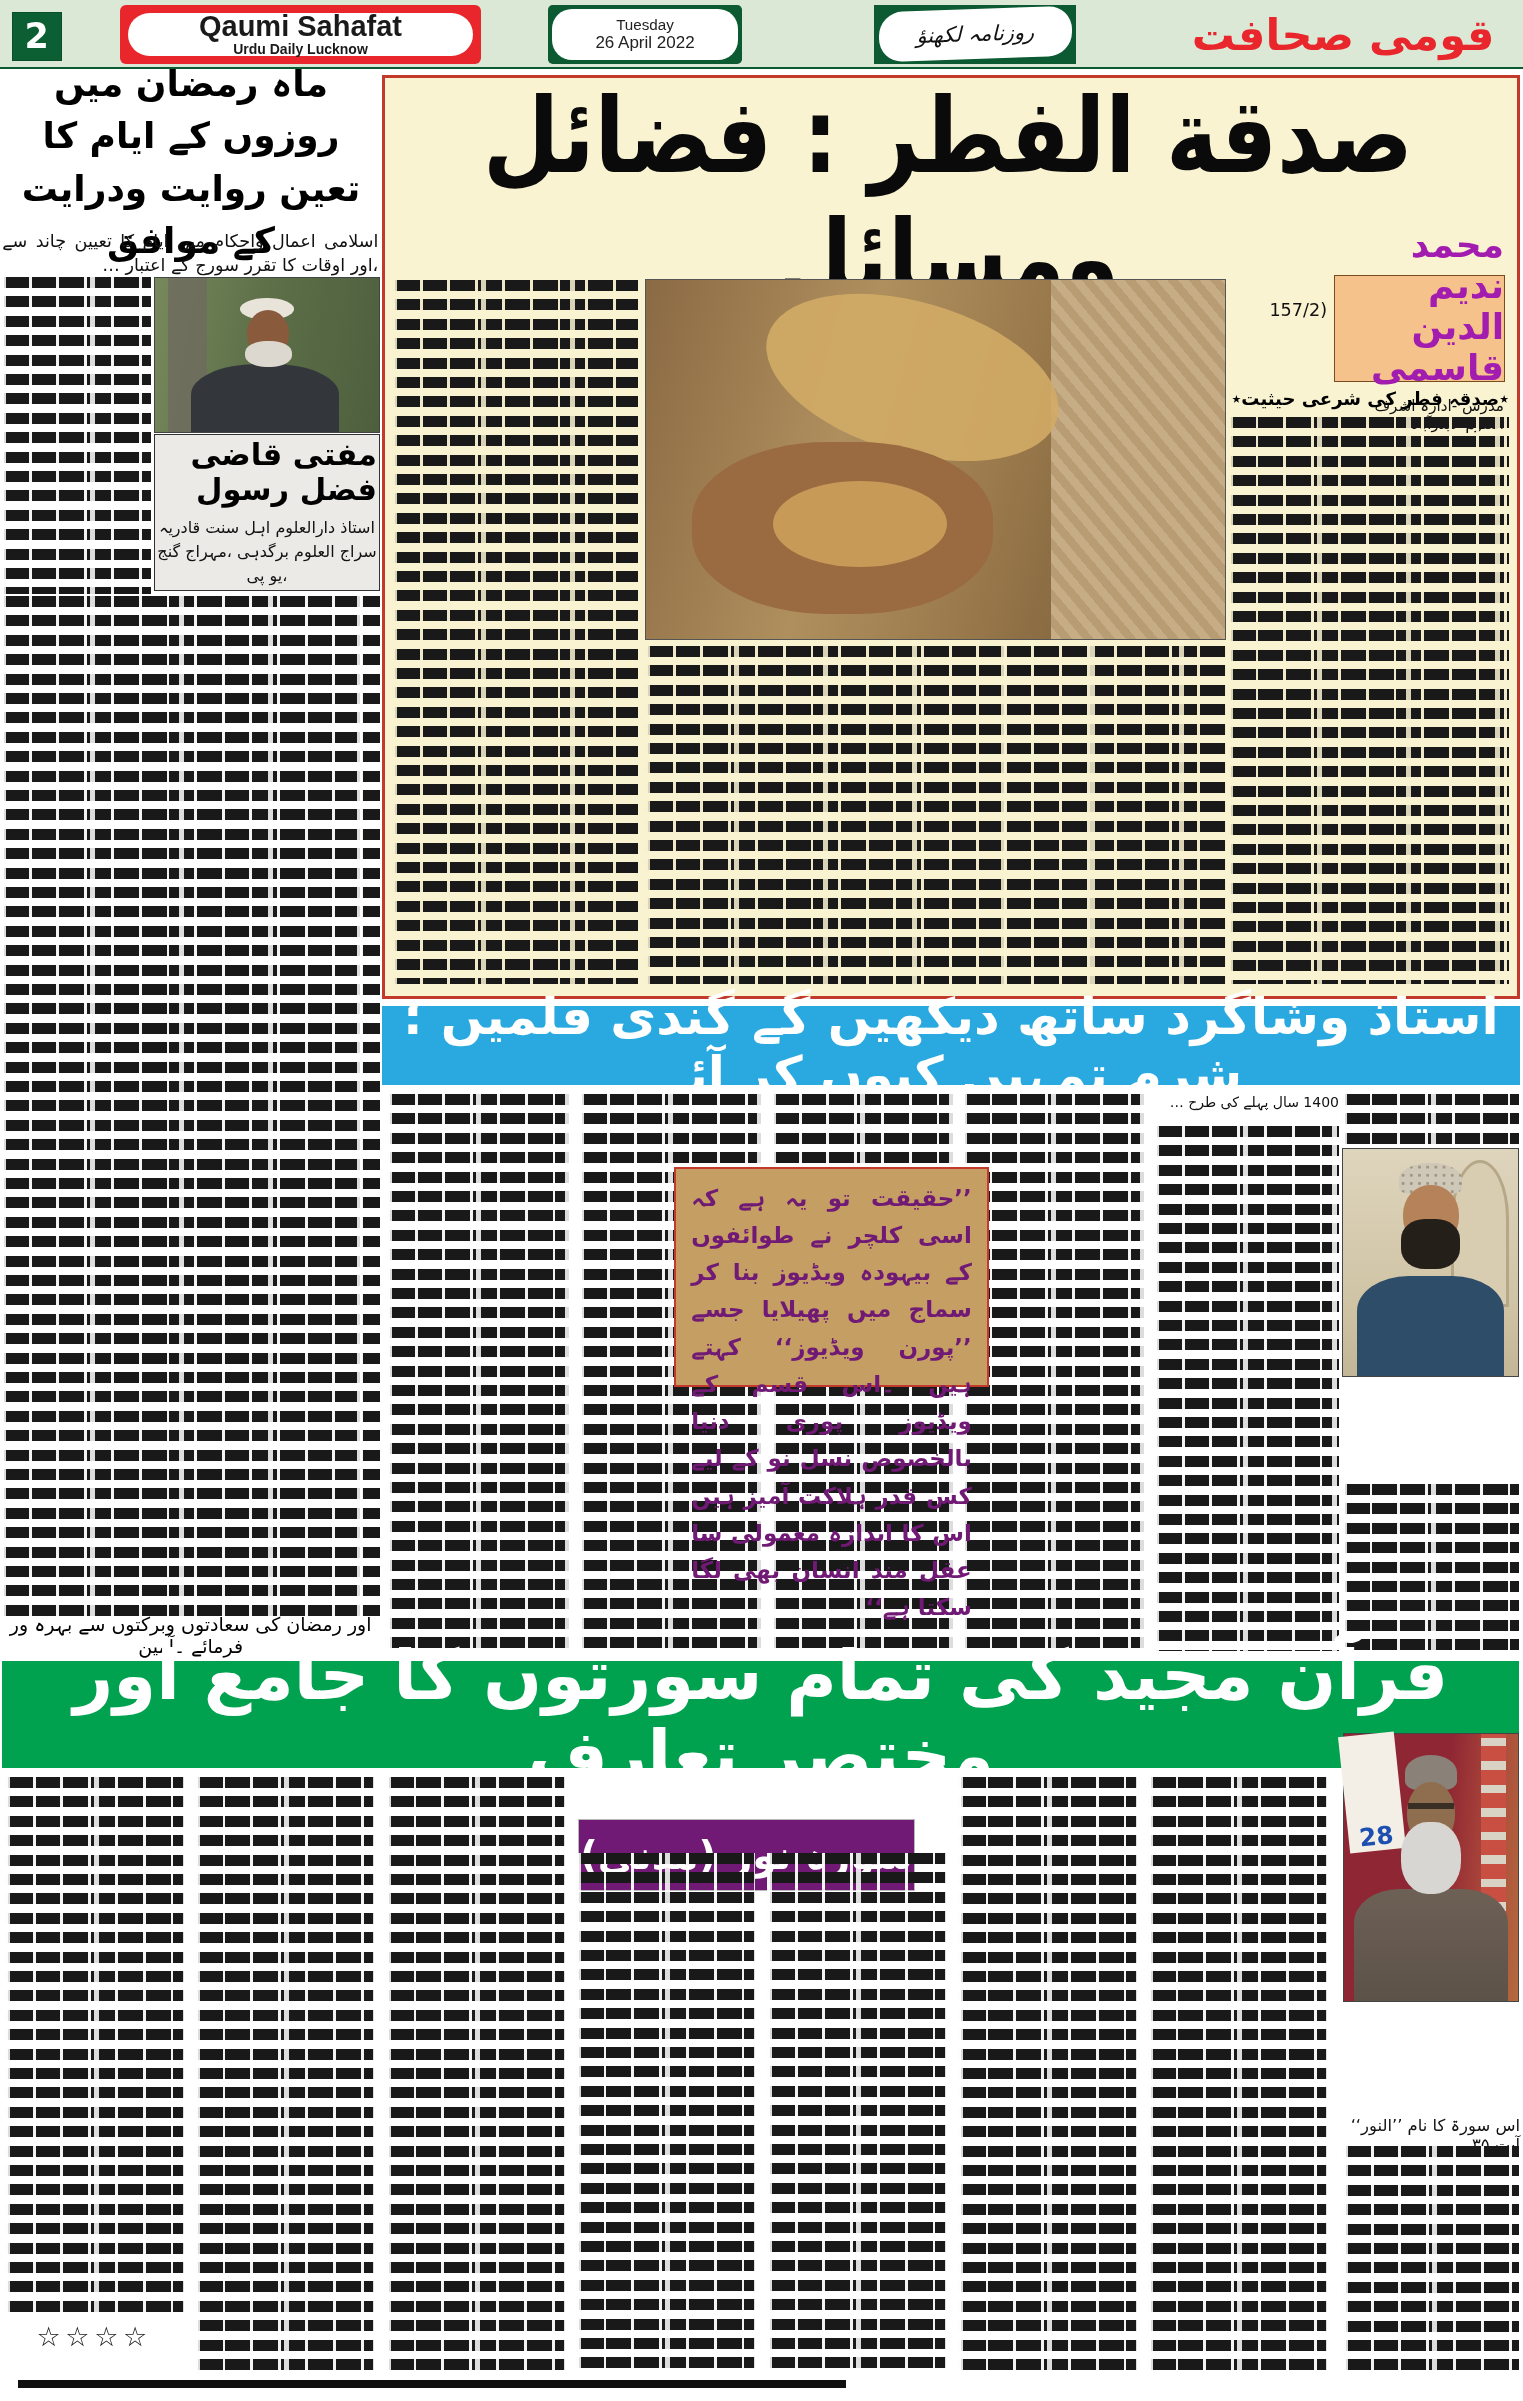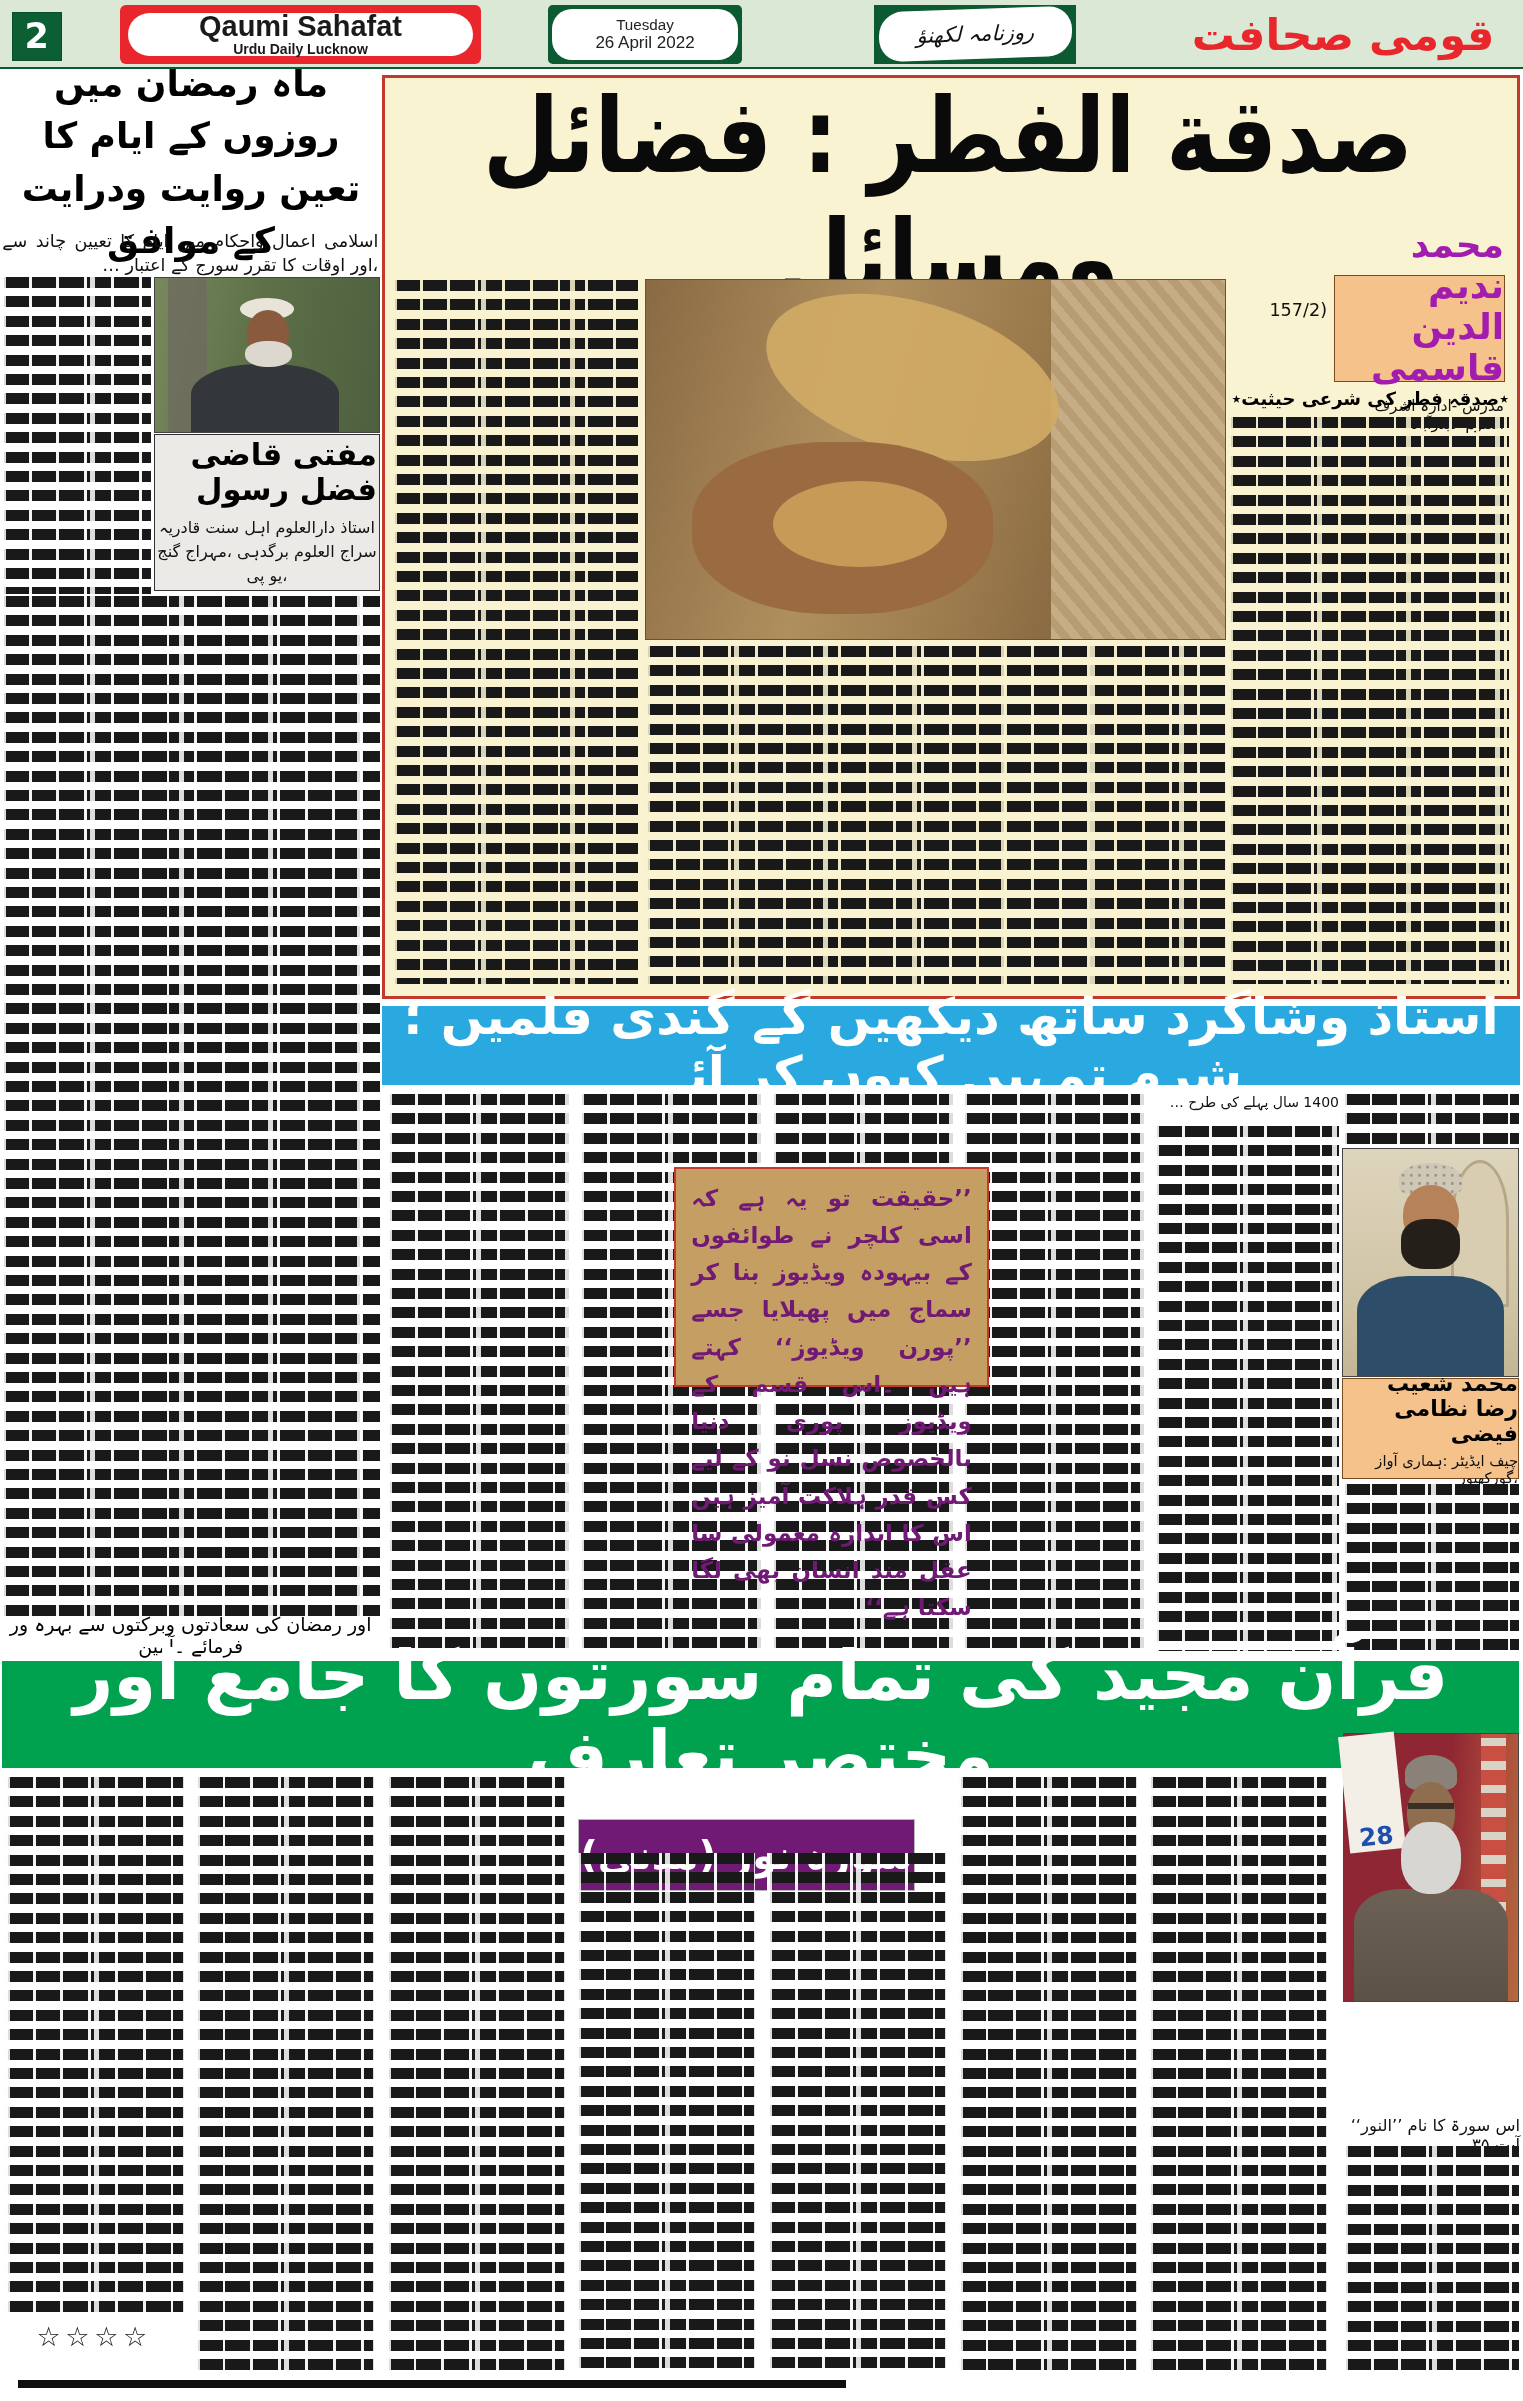--- a/index.html
+++ b/index.html
@@ -185,24 +185,20 @@
   <div class="b rtl" id="a3-lead">1400 سال پہلے کی طرح …</div>
   <div class="b ut" style="left:1154px;top:1126px;width:185px;height:525px;"></div>
   <div class="b ut" style="left:1342px;top:1094px;width:177px;height:50px;"></div>
   <div class="b pp" id="ph-shoaib">
     <div class="pp sh-arch"></div>
     <div class="pp sh-body"></div>
     <div class="pp sh-cap"></div>
     <div class="pp sh-face"></div>
     <div class="pp sh-beard"></div>
   </div>
-  <div class="b" id="a3-cap">
-    <div class="rtl" id="a3-cap-name">محمد شعیب رضا نظامی فیضی</div>
-    <div class="rtl" id="a3-cap-title">چیف ایڈیٹر :ہماری آواز ،گورکھپور</div>
-  </div>
   <div class="b ut" style="left:1342px;top:1484px;width:177px;height:168px;"></div>
   <div class="b rtl" id="a3-quote">’’حقیقت تو یہ ہے کہ اسی کلچر نے طوائفوں کے بیہودہ ویڈیوز بنا کر سماج میں پھیلایا جسے ’’پورن ویڈیوز‘‘ کہتے ہیں ۔اس قسم کے ویڈیوز پوری دنیا بالخصوص نسل نو کے لیے کس قدر ہلاکت آمیز ہیں اس کا اندازہ معمولی سا عقل مند انسان بھی لگا سکتا ہے‘‘</div>
 
   <div class="b ctr rtl" id="a4-bar">قرآن مجید کی تمام سورتوں کا جامع اور مختصر تعارف</div>
   <div class="b ctr rtl" id="a4-red">سورہ نور (مدنی)</div>
   <div class="b ut" style="left:4.7px;top:1777px;width:179px;height:537px;"></div>
   <div class="b ctr" id="a4-stars">☆☆☆☆</div>
   <div class="b ut" style="left:195px;top:1777px;width:179px;height:598px;"></div>
   <div class="b ut" style="left:386px;top:1777px;width:179px;height:598px;"></div>
   <div class="b ut" style="left:576px;top:1853px;width:179px;height:522px;"></div>

